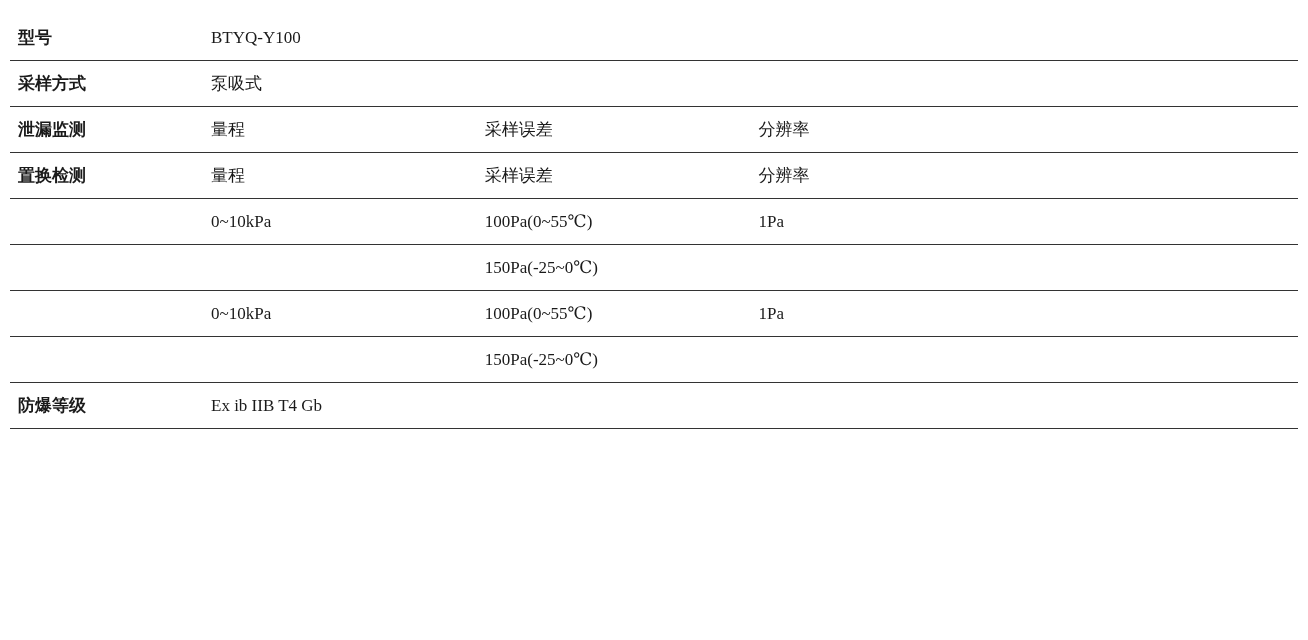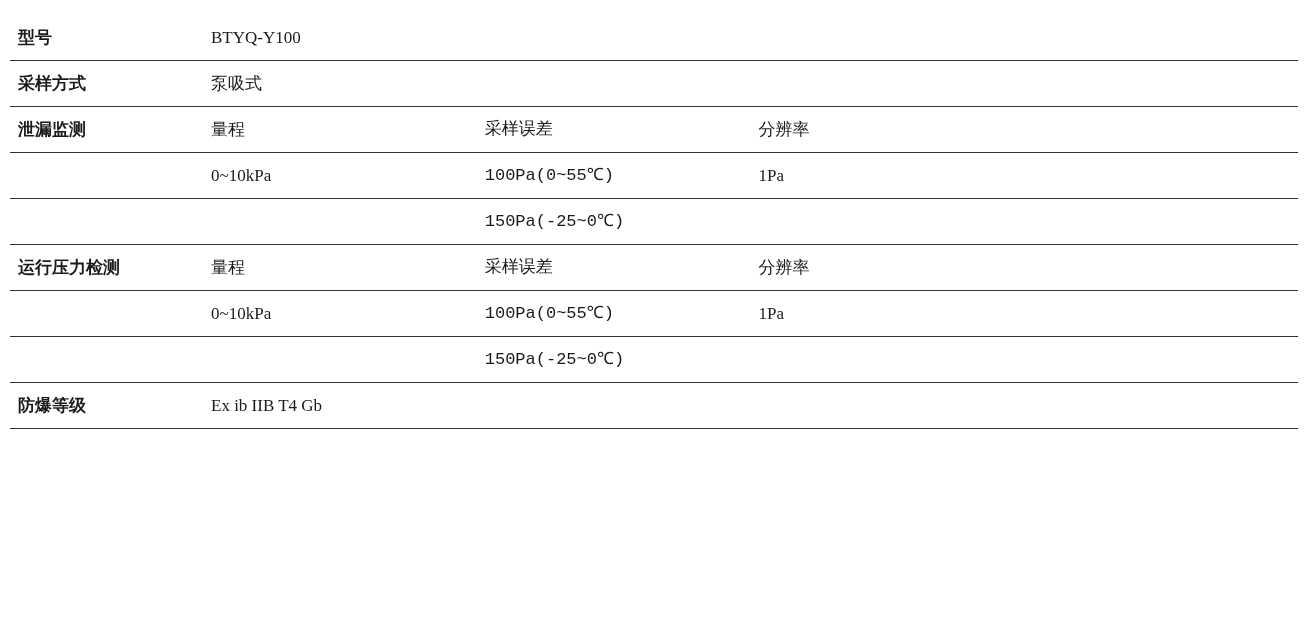--- a/index.html
+++ b/index.html
@@ -42,21 +42,21 @@
   td.label {
     font-weight: bold;
     font-size: 17px;
     width: 185px;
   }
   td.model-val {
     font-weight: normal;
     font-size: 17px;
   }
   td.c2 { width: 225px; }
-  td.c3 { width: 250px; font-family: Liberation Mono, monospace; }
+  td.c3 { width: 250px; }
   td.c4 { width: 250px; }
   td.c5 { width: 370px; }
   tr.firstrow td {
     height: 44px;
   }
   td.plain {
     font-weight: normal;
   }
 </style>
 </head>
@@ -78,46 +78,46 @@
 
       <tr>
         <td class="label">泄漏监测</td>
         <td class="c2 vl plain">量程</td>
         <td class="c3 vl plain">采样误差</td>
         <td class="c4 vl plain">分辨率</td>
         <td class="c5 vl plain"></td>
       </tr>
 
 
+      <tr>
+        <td class="label">置换检测</td>
+        <td class="c2 vl plain">量程</td>
+        <td class="c3 vl plain">采样误差</td>
+        <td class="c4 vl plain">分辨率</td>
+        <td class="c5 vl plain"></td>
+      </tr>
 
 
 
       <tr>
         <td class="label"></td>
         <td class="c2 vl plain">0~10kPa</td>
         <td class="c3 vl plain">100Pa(0~55℃)</td>
         <td class="c4 vl plain">1Pa</td>
         <td class="c5 vl plain"></td>
       </tr>
 
       <tr>
         <td class="label"></td>
         <td class="c2 vl plain"></td>
         <td class="c3 vl plain">150Pa(-25~0℃)</td>
         <td class="c4 vl plain"></td>
         <td class="c5 vl plain"></td>
       </tr>
 
-      <tr>
-        <td class="label">运行压力检测</td>
-        <td class="c2 vl plain">量程</td>
-        <td class="c3 vl plain">采样误差</td>
-        <td class="c4 vl plain">分辨率</td>
-        <td class="c5 vl plain"></td>
-      </tr>
 
       <tr>
         <td class="label"></td>
         <td class="c2 vl plain">0~10kPa</td>
         <td class="c3 vl plain">100Pa(0~55℃)</td>
         <td class="c4 vl plain">1Pa</td>
         <td class="c5 vl plain"></td>
       </tr>
 
       <tr>

